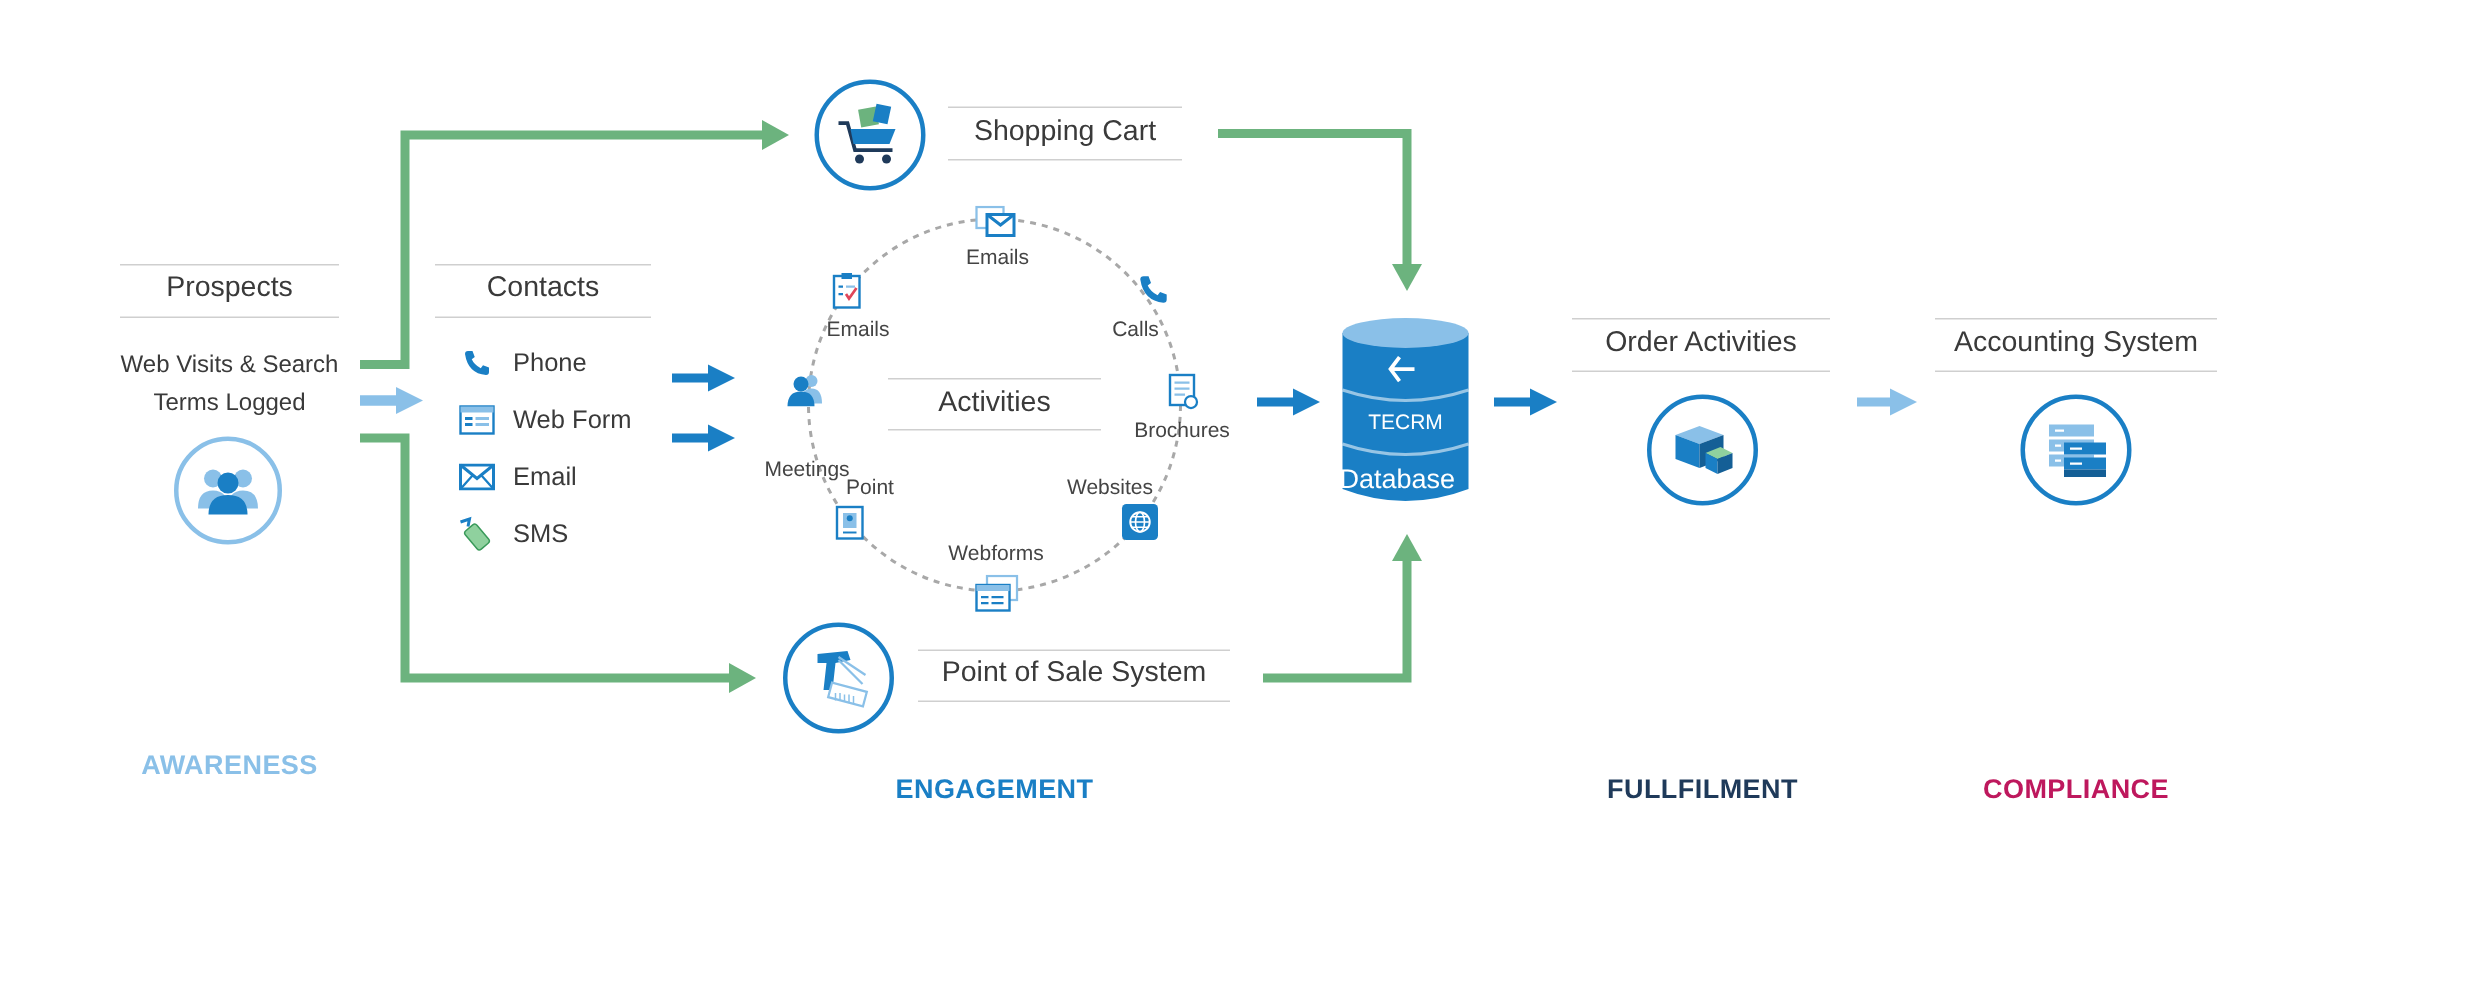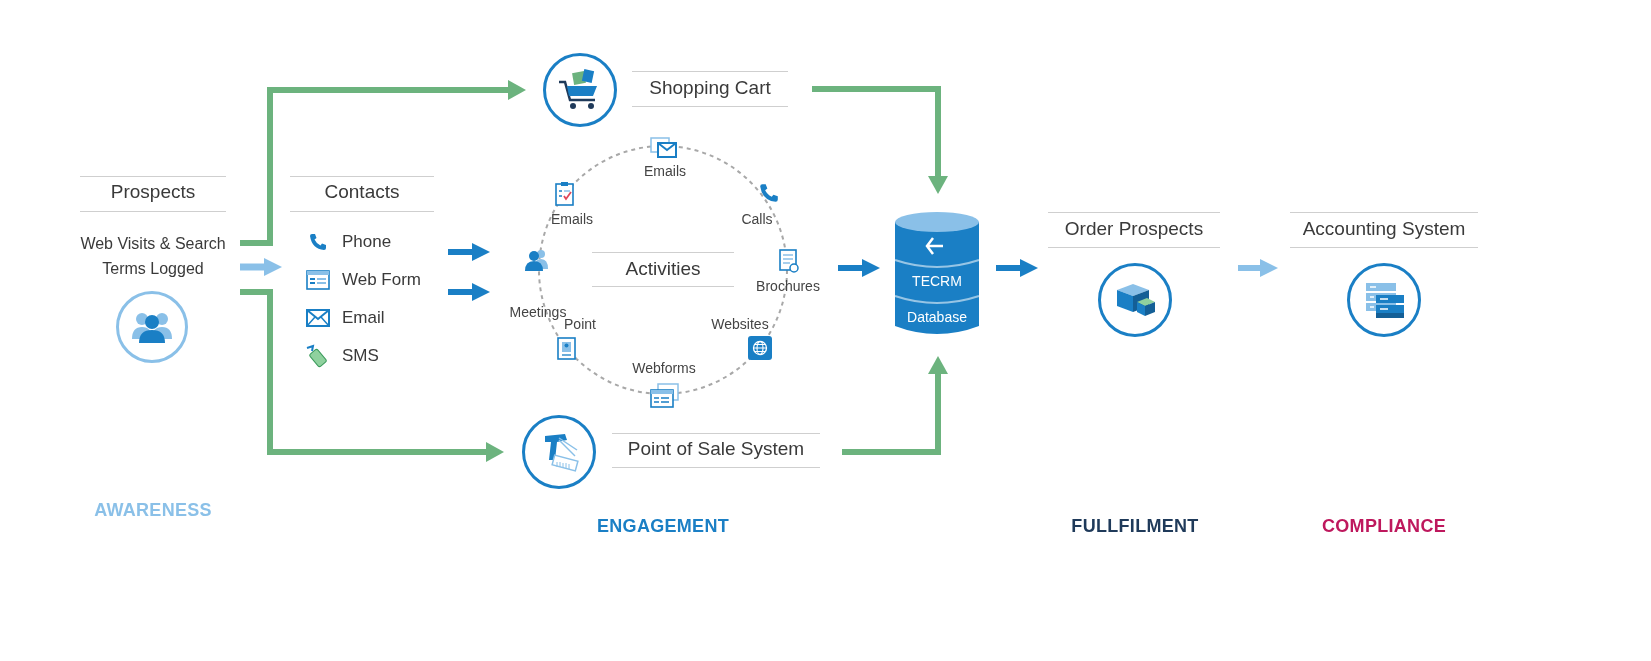--- a/index.html
+++ b/index.html
@@ -230,25 +230,25 @@
 
   <div style="position:absolute;left:893px;top:210px;width:88px;height:130px;">
     <svg width="88" height="130" viewBox="0 0 88 130">
       <path d="M2,12 L2,116 Q44,132 86,116 L86,12 z" fill="#1a7fc5"></path>
       <ellipse cx="44" cy="12" rx="42" ry="10" fill="#8ac0e8"></ellipse>
       <path d="M2,50 Q44,64 86,50" fill="none" stroke="#ffffff" stroke-width="2" opacity="0.55"></path>
       <path d="M2,86 Q44,100 86,86" fill="none" stroke="#ffffff" stroke-width="2" opacity="0.55"></path>
       <path d="M40,28 L34,36 L40,44 M34,36 L50,36" fill="none" stroke="#ffffff" stroke-width="2.5"></path>
     </svg>
     <div style="position:absolute;left:0;top:63px;width:88px;text-align:center;font-size:14px;color:#fff;">TECRM</div>
-    <div style="position:absolute;left:0;top:99px;width:88px;text-align:center;font-size:14px;color:#fff;">Database</div>
+    <div style="position:absolute;left:0;top:99px;width:88px;text-align:left;font-size:18px;color:#fff;">Database</div>
   </div>
 
   <div class="hr" style="left:1048px;top:212px;width:172px;"></div>
-  <div class="lbl" style="left:1048px;top:218px;width:172px;">Order Prospects</div>
+  <div class="lbl" style="left:1048px;top:218px;width:172px;">Order Activities</div>
   <div class="hr" style="left:1048px;top:247px;width:172px;"></div>
   <div style="position:absolute;left:1098px;top:263px;width:74px;height:74px;border-radius:50%;border:3px solid #1a7fc5;box-sizing:border-box;display:flex;align-items:center;justify-content:center;">
     <svg width="44" height="40" viewBox="0 0 44 40">
       <path d="M4,10 L20,4 L36,10 L20,16 z" fill="#8ac0e8"></path>
       <path d="M4,10 L20,16 L20,32 L4,26 z" fill="#1a7fc5"></path>
       <path d="M36,10 L20,16 L20,32 L36,26 z" fill="#145f96"></path>
       <path d="M24,22 L34,18 L42,22 L32,26 z" fill="#8fd19e"></path>
       <path d="M24,22 L32,26 L32,36 L24,32 z" fill="#1a7fc5"></path>
       <path d="M42,22 L32,26 L32,36 L42,32 z" fill="#145f96"></path>
     </svg>

